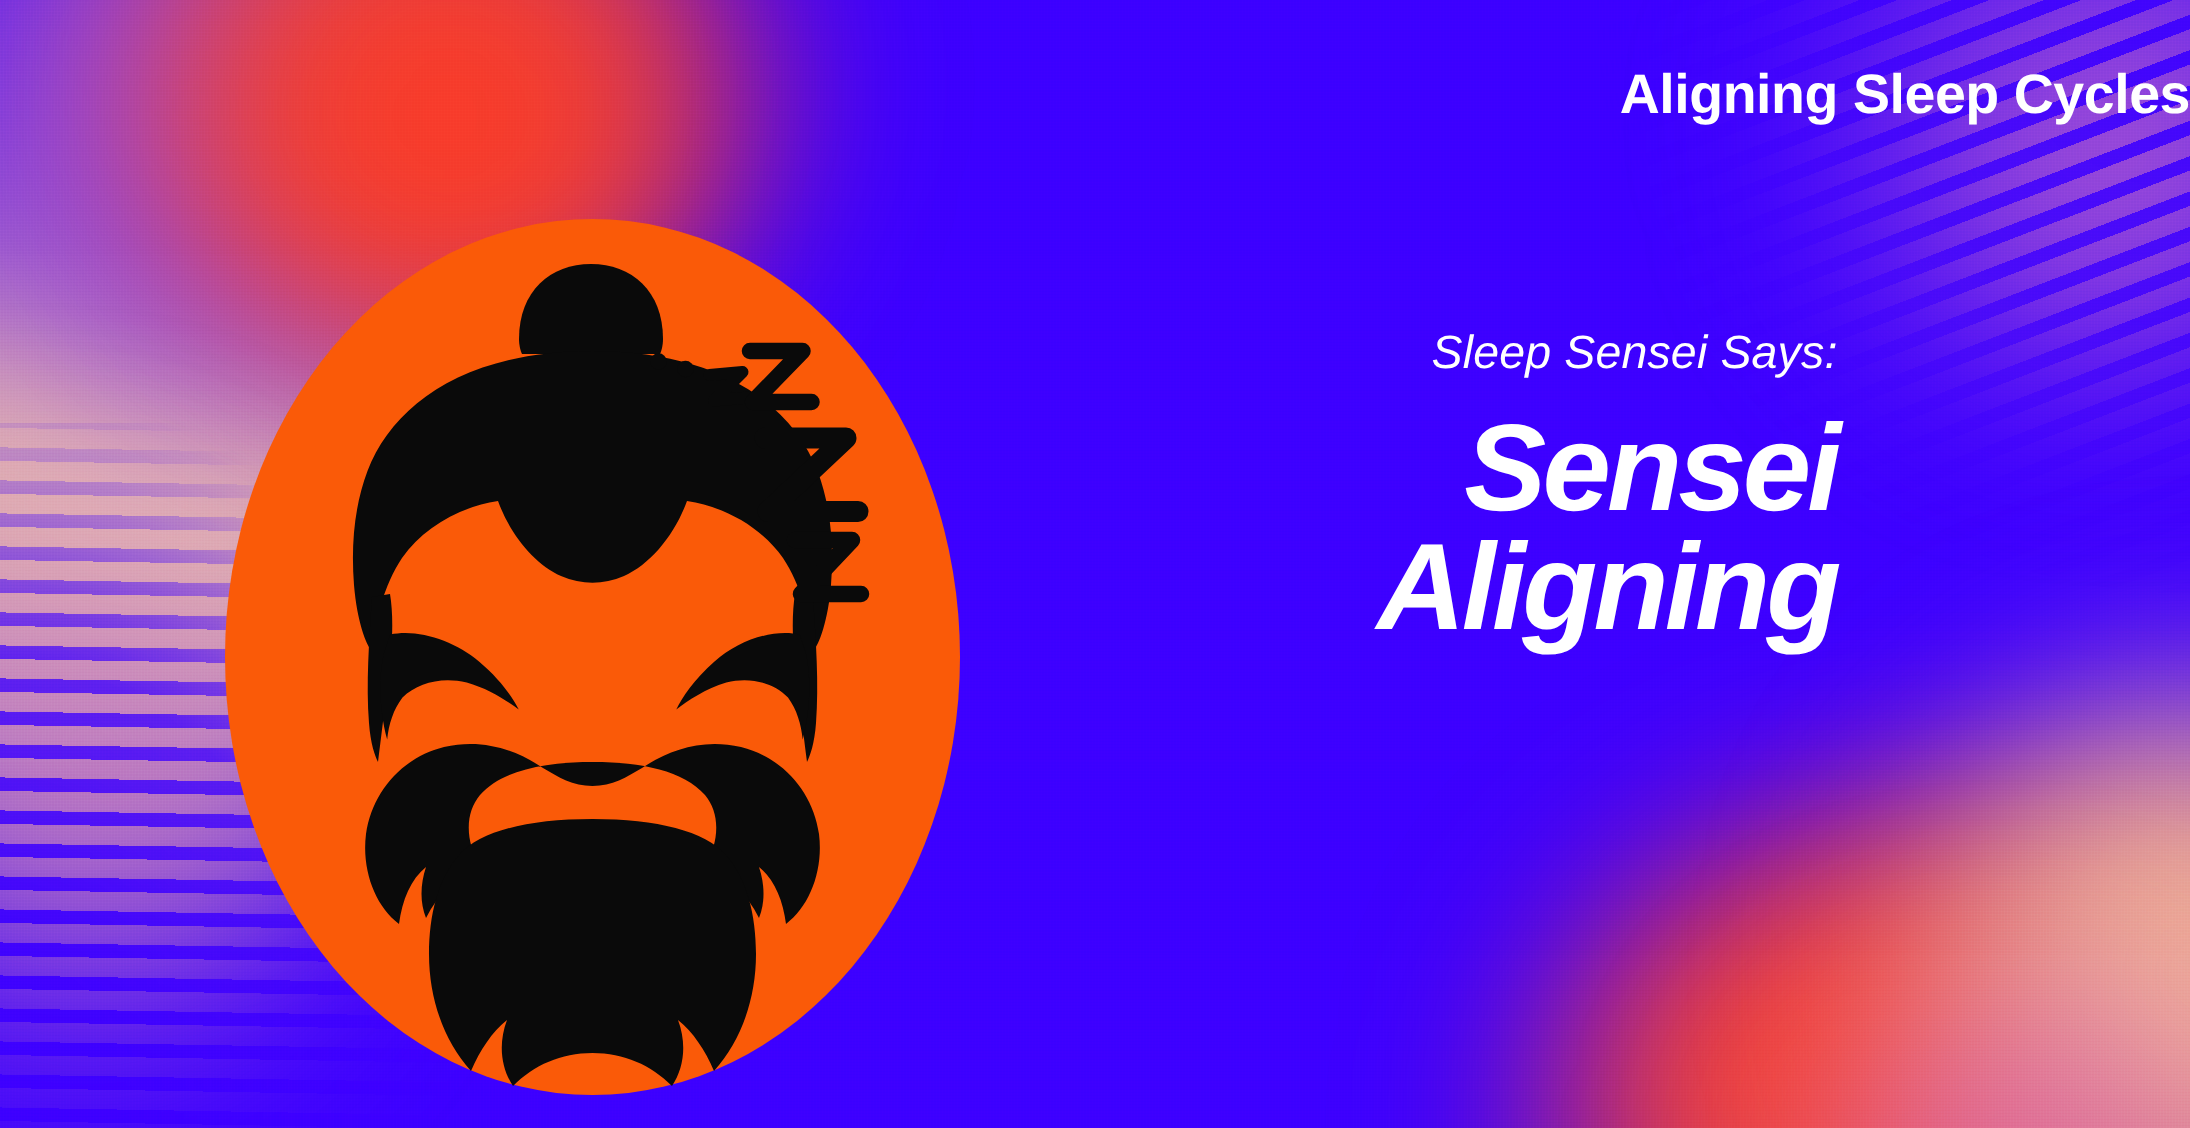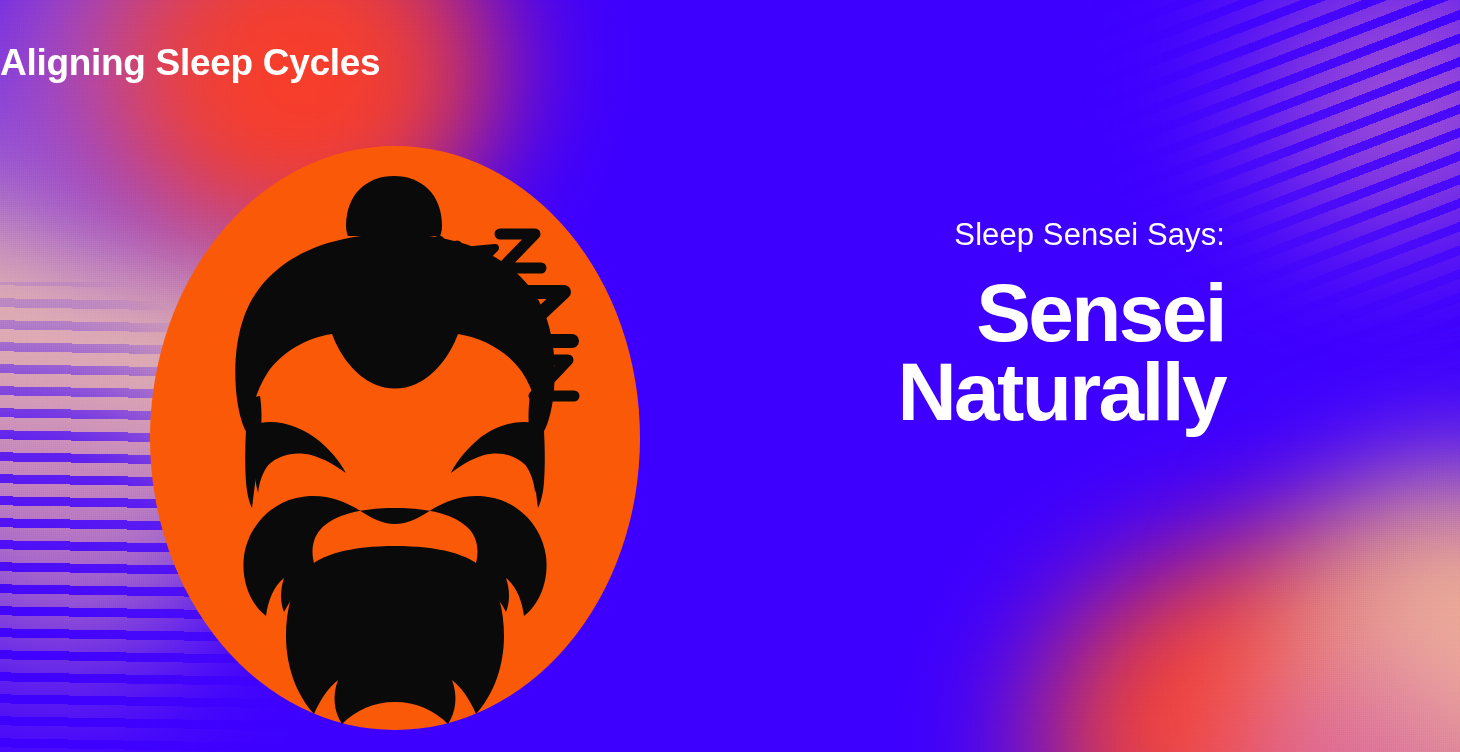--- a/index.html
+++ b/index.html
@@ -89,37 +89,38 @@
     opacity:0.30;
     background-image:
       repeating-linear-gradient(0deg, rgba(255,255,255,0.05) 0 1px, rgba(0,0,0,0.05) 1px 2px),
       repeating-linear-gradient(90deg, rgba(255,255,255,0.05) 0 1px, rgba(0,0,0,0.05) 1px 2px);
     mix-blend-mode:overlay;
     pointer-events:none;
   }
 
   
   #title {
-    position:absolute; left:0; right:0; top:42px;
-    text-align:left;
+    position:absolute; left:12px; right:0; top:42px;
+    text-align:right;
     color:#ffffff;
     font-size:37px;
     font-weight:bold;
     letter-spacing:-0.3px;
     z-index:30;
   }
 
   
   #copy {
     position:absolute;
     right:235px; top:218px;
     width:640px;
     text-align:right;
     z-index:30;
     color:#fff;
+    font-style:italic;
   }
   #kicker {
     font-size:31px;
     font-weight:400;
     letter-spacing:0.1px;
     line-height:1.1;
     margin-bottom:22px;
   }
   #headline {
     font-size:82px;
@@ -237,17 +238,17 @@
         <path d="M360 154 L414 154 L362 203 L422 203" stroke-width="14"></path>
         <path d="M380 222 L418 222 L384 258 L424 258" stroke-width="11"></path>
       </g>
     </svg>
   </div>
 
   <div id="copy">
     <div id="kicker">Sleep Sensei Says:</div>
     <div id="headline">
       <span class="hl">Sensei</span>
-      <span class="hl">Naturally</span>
+      <span class="hl">Aligning</span>
     </div>
   </div>
 
 </div>
 
 </body></html>

